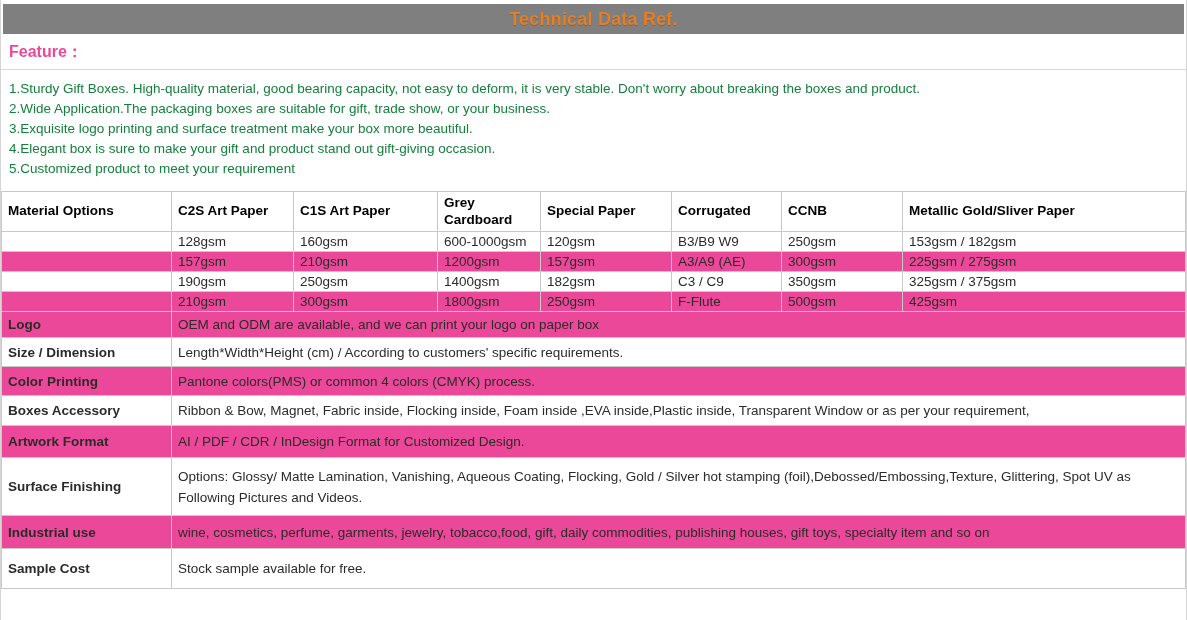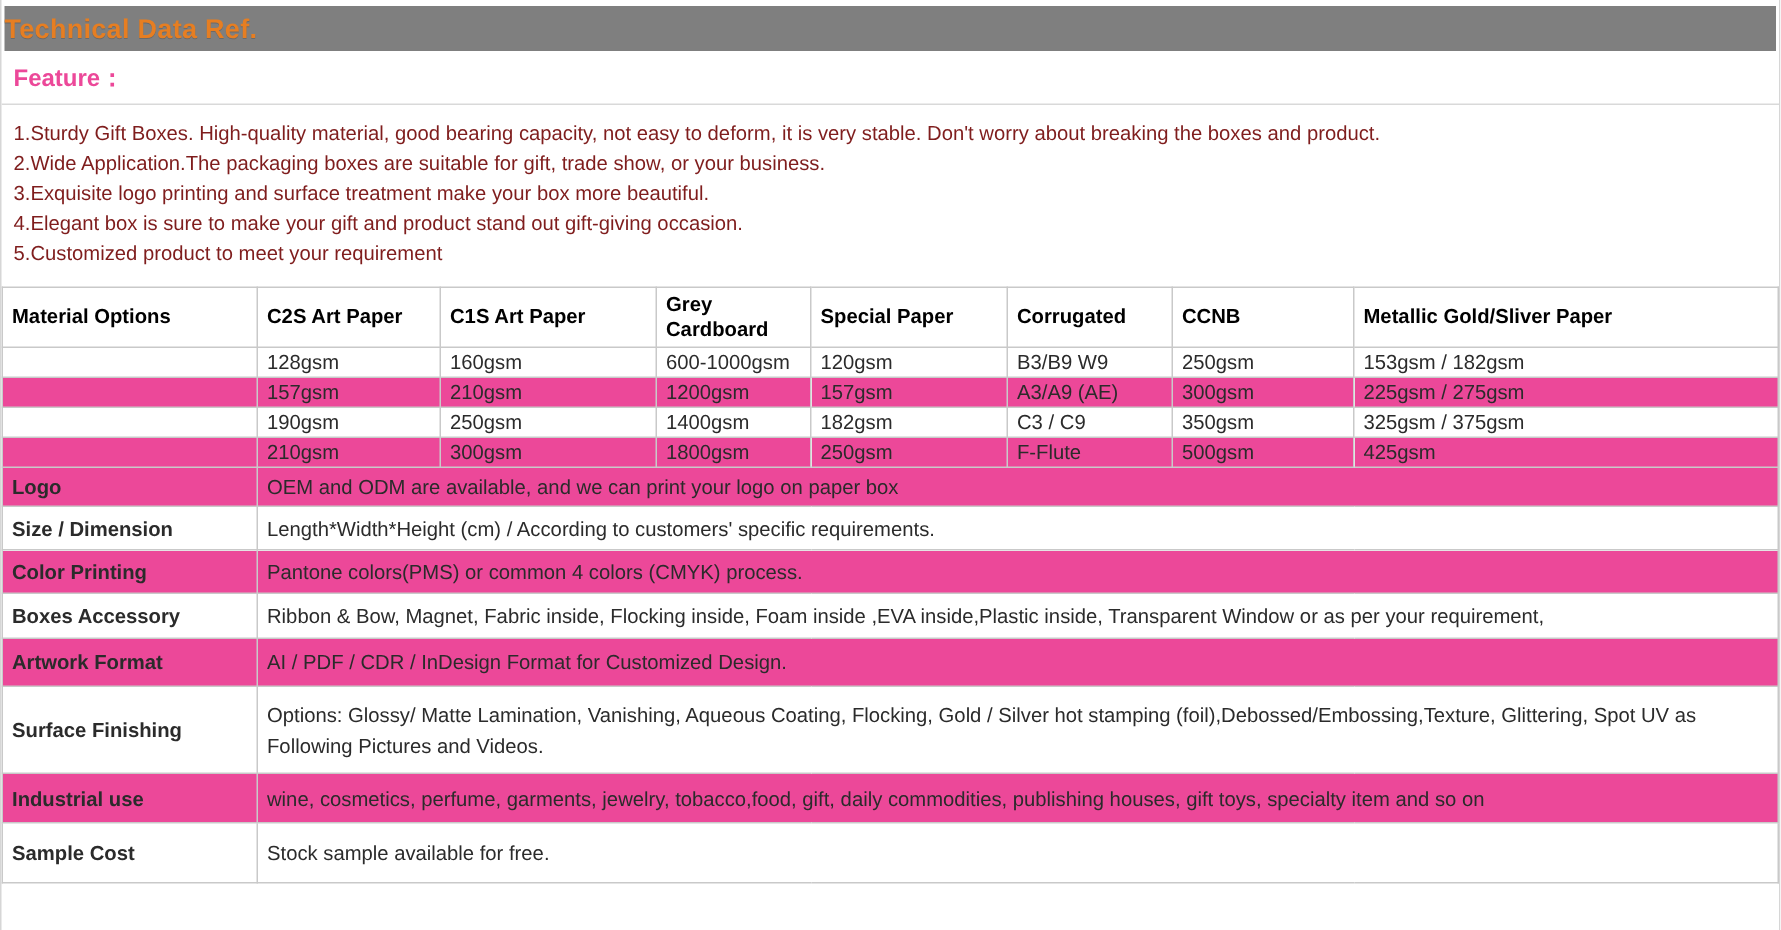--- a/index.html
+++ b/index.html
@@ -1,22 +1,22 @@
 <!DOCTYPE html>
 <html><head>
 <meta charset="utf-8">
 <style>
   html,body{margin:0;padding:0;background:#fff;}
   body{font-family:"Liberation Sans", sans-serif; -webkit-font-smoothing:antialiased;}
   .page{width:1187px;height:620px;overflow:hidden;background:#fff;border-left:1px solid #d6d6d6;border-right:1px solid #d6d6d6;box-sizing:border-box;}
-  .banner{height:30px;margin:4px 2px 0 2px;background:#7f7f7f;display:flex;align-items:center;justify-content:flex-start;}
+  .banner{height:30px;margin:4px 2px 0 2px;background:#7f7f7f;display:flex;align-items:center;justify-content:center;}
   .banner-title{color:#e67e22;font-size:18px;font-weight:bold;letter-spacing:.2px;text-shadow:0 1px 0 #6a6a6a;}
   .feature-heading{font-size:16px;font-weight:bold;color:#ec4899;padding:8px 8px 6px 8px;border-bottom:1px solid #d9d9d9;}
   .feature-list{padding:9px 8px 12px 8px;}
-  .feature-item{font-size:13.5px;color:#7f1d1d;line-height:20px;white-space:nowrap;}
+  .feature-item{font-size:13.5px;color:#15803d;line-height:20px;white-space:nowrap;}
   table.spec{width:100%;border-collapse:collapse;table-layout:fixed;}
   table.spec td, table.spec th{border:1px solid #c9c9c9;padding:1px 6px;vertical-align:middle;font-size:13.5px;color:#2b2b2b;overflow:hidden;box-sizing:border-box;}
   table.spec th{font-weight:bold;color:#000;text-align:left;line-height:1.25;background:#fff;}
   tr.r-hdr{height:40px;}
   tr.r-data{height:20px;}
   tr.stripe td{background:#ec4899;}
   td.row-label{font-weight:bold;color:#000;}
   tr.dr-material{height:37px;}
   tr.dr-material td.row-label{border-left:3px solid #d79b45;}
   tr.dr-logo{height:26px;}

